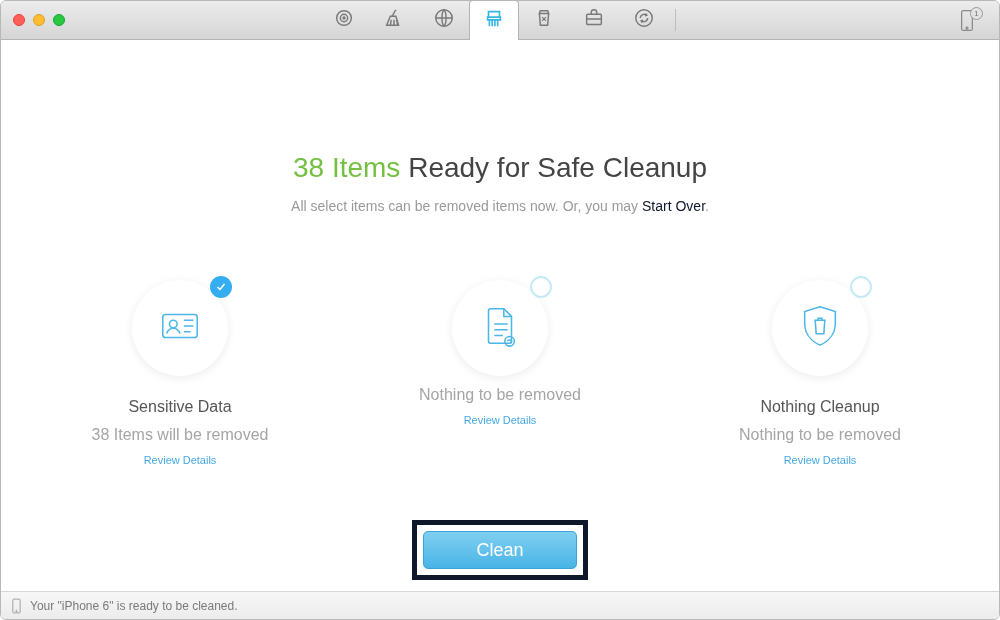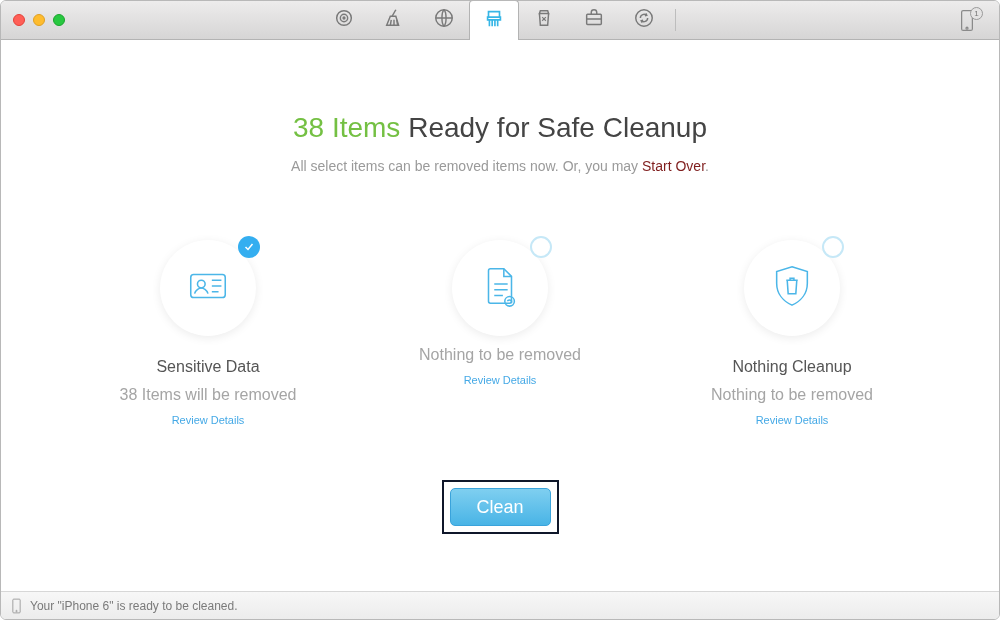--- a/index.html
+++ b/index.html
@@ -43,28 +43,28 @@
   .toolbar svg { width:22px; height:22px; }
   .device-tool { position:absolute; right:22px; top:8px; color:#8a8a8a;}
   .device-tool svg{width:20px;height:23px;}
   .device-tool .badge{
     position:absolute; top:-2px; right:-6px;
     width:13px;height:13px;border-radius:50%;
     border:1px solid #9a9a9a;background:#e4e3e3;
     font-size:8px;color:#777;display:flex;align-items:center;justify-content:center;
   }
 
-  .content { flex:1; background:#fff; position:relative; padding-top:72px;}
+  .content { flex:1; background:#fff; position:relative; padding-top:112px;}
   .headline { text-align:center; font-size:28px; font-weight:400; color:#444;}
   .headline .count { color:#74c043;}
   .subhead { text-align:center; margin-top:14px; font-size:14px; color:#9a9a9a;}
-  .subhead .startover { color:#7f1d1d;text-align:right;}
+  .subhead .startover { color:#0f172a;text-align:right;}
 
   .cards {
-    display:flex; justify-content:center; gap:92px; margin-top:66px;
+    display:flex; justify-content:center; gap:120px; margin-top:66px;
   }
   .card { width:200px; text-align:center;}
   .circle {
     width:96px; height:96px; border-radius:50%;
     box-shadow: 0 2px 10px rgba(0,0,0,0.08);
     margin:0 auto; display:flex; align-items:center; justify-content:center;
     position:relative; background:#fff;
     color:#4bb6e8;
   }
   .circle svg { width:46px; height:46px; }
@@ -73,22 +73,22 @@
     width:22px;height:22px;border-radius:50%;
   }
   .check.sel { background:#34aef0; display:flex;align-items:center;justify-content:center;color:#fff;}
   .check.sel svg{width:12px;height:12px;}
   .check.empty { background:#fff; border:2px solid #c6e8f7;}
   .card-title { margin-top:22px; font-size:16px; color:#555;}
   .card-sub { margin-top:10px; font-size:16px; color:#a5a5a5;}
   .card-link { margin-top:10px; font-size:11px; color:#45a9e6;}
 
   .clean-wrap {
-    margin:54px auto 0; width:117px; position:relative;
-    border:2px solid #0f172a; padding:6px;
+    margin:54px auto 0; width:176px; position:relative;
+    border:5px solid #0f172a; padding:6px;
   }
   .clean-btn {
     width:100%; height:38px; border:1px solid #3aa3db; border-radius:5px;
     background: linear-gradient(#7fcff0, #49b4e6);
     color:#fff; font-size:18px; font-weight:300;
     display:flex; align-items:center; justify-content:center;
     cursor:pointer;
   }
 
   .statusbar {

